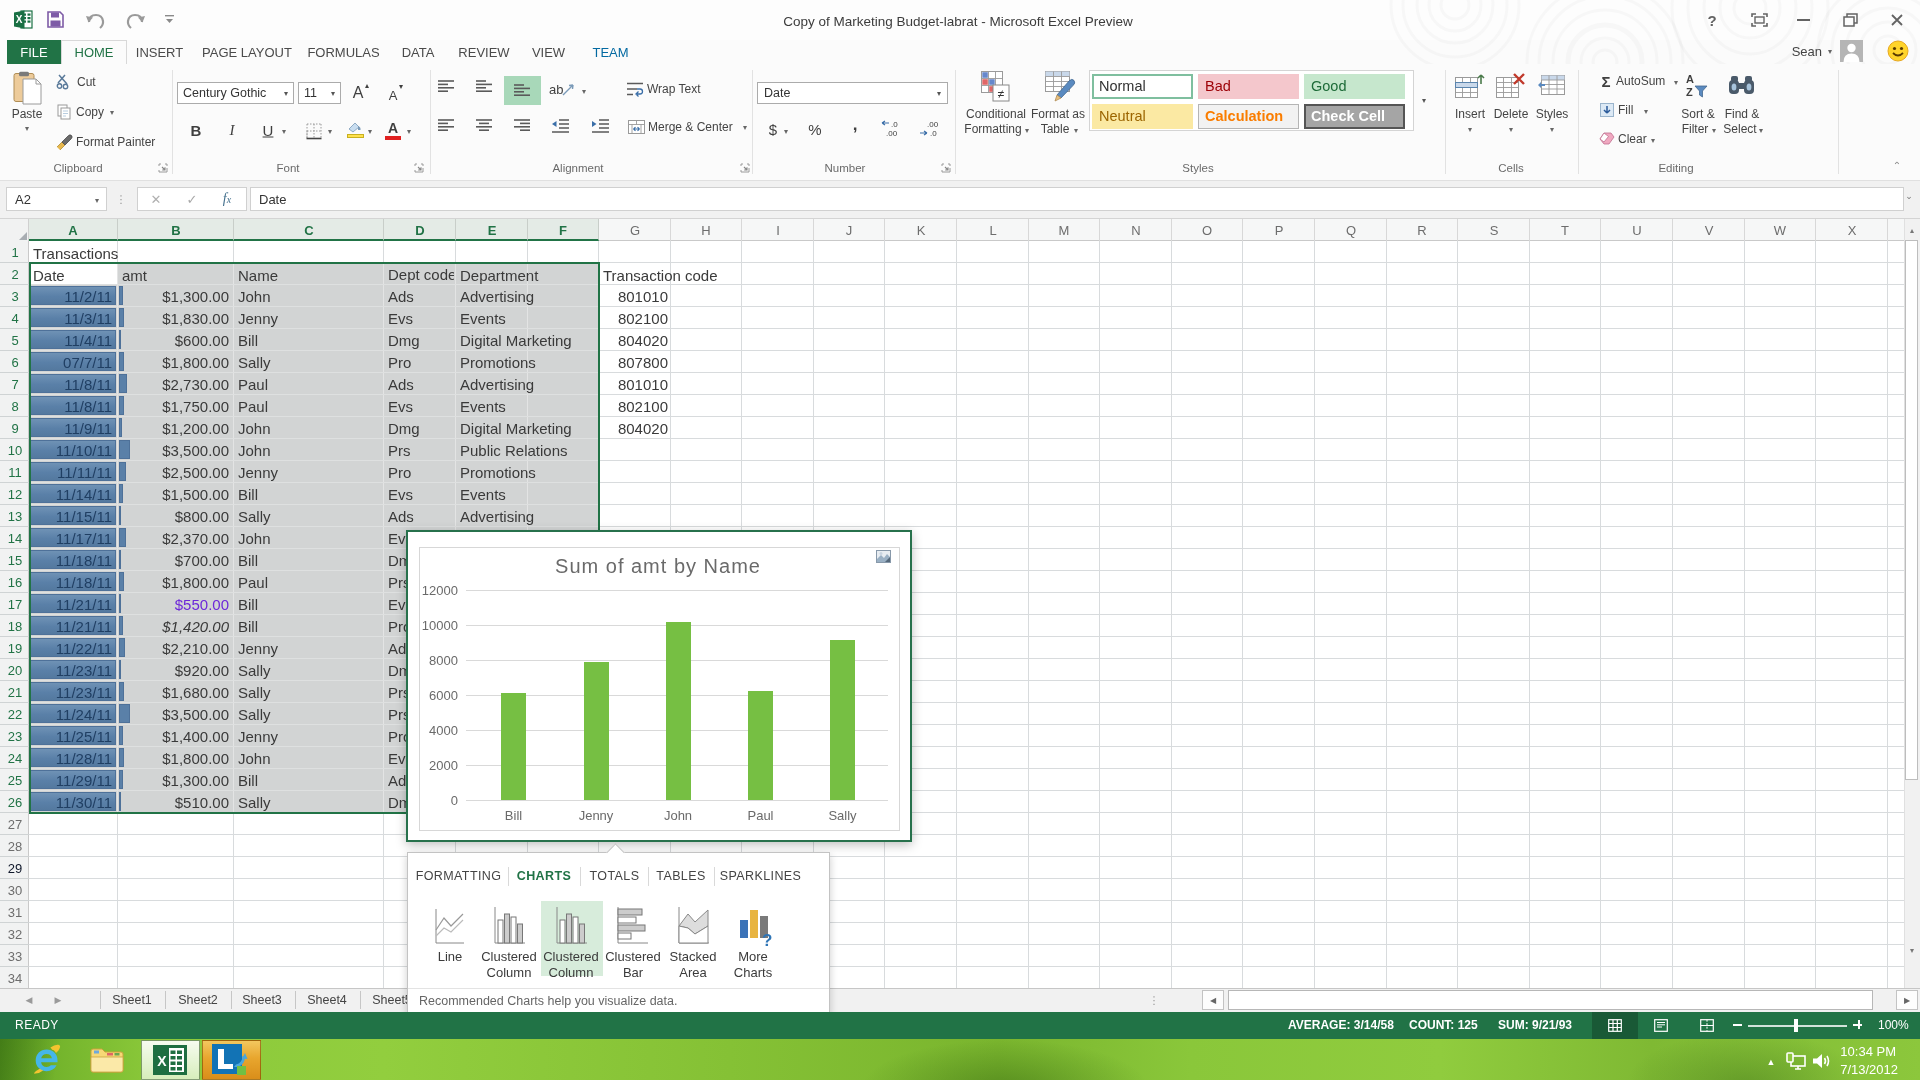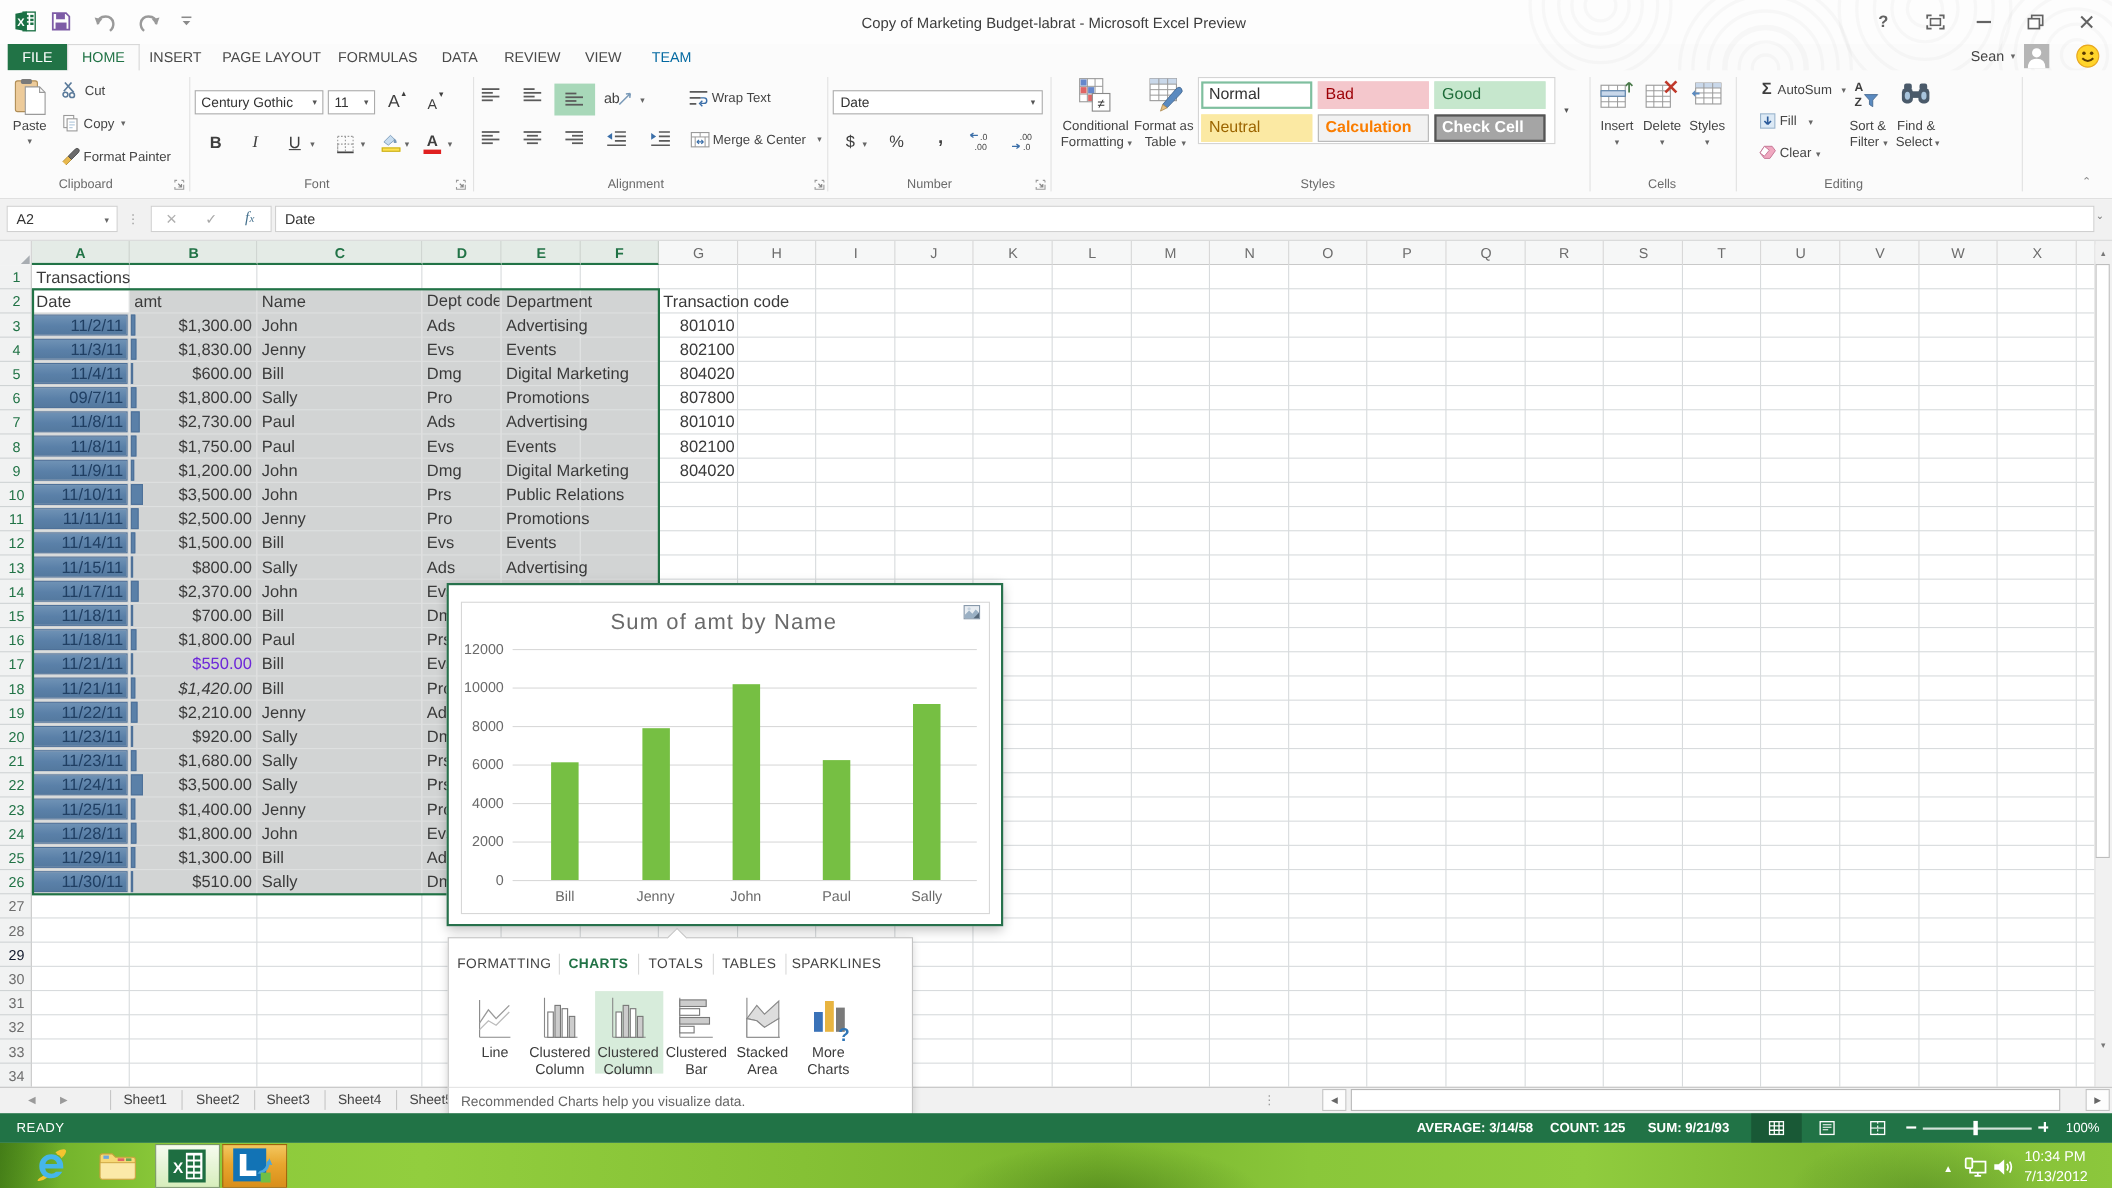--- a/index.html
+++ b/index.html
@@ -611,21 +611,21 @@
 <div class="t rgt" style="left:668px;top:318px;font-size:15px;color:#3a3a3a;">802100</div>
 <div class="abs" style="left:30px;top:330px;width:86px;height:19px;background:linear-gradient(180deg,#6f92b5,#5a80a8 55%,#54799f);border:1px solid #4e7199;"></div>
 <div class="t rgt" style="left:112px;top:340px;font-size:15px;color:#203f63;">11/4/11</div>
 <div class="abs" style="left:119px;top:330px;width:1.3px;height:19px;background:#5a80a8;border:1px solid #4e7199;"></div>
 <div class="t rgt" style="left:229px;top:340px;font-size:15px;color:#3a3a3a;">$600.00</div>
 <div class="t vctr" style="left:238px;top:340px;font-size:15px;color:#3a3a3a;">Bill</div>
 <div class="t vctr" style="left:388px;top:340px;font-size:15px;color:#3a3a3a;">Dmg</div>
 <div class="t vctr" style="left:460px;top:340px;font-size:15px;color:#3a3a3a;">Digital Marketing</div>
 <div class="t rgt" style="left:668px;top:340px;font-size:15px;color:#3a3a3a;">804020</div>
 <div class="abs" style="left:30px;top:352px;width:86px;height:19px;background:linear-gradient(180deg,#6f92b5,#5a80a8 55%,#54799f);border:1px solid #4e7199;"></div>
-<div class="t rgt" style="left:112px;top:362px;font-size:15px;color:#203f63;">09/7/11</div>
+<div class="t rgt" style="left:112px;top:362px;font-size:15px;color:#203f63;">07/7/11</div>
 <div class="abs" style="left:119px;top:352px;width:5.1px;height:19px;background:#5a80a8;border:1px solid #4e7199;"></div>
 <div class="t rgt" style="left:229px;top:362px;font-size:15px;color:#3a3a3a;">$1,800.00</div>
 <div class="t vctr" style="left:238px;top:362px;font-size:15px;color:#3a3a3a;">Sally</div>
 <div class="t vctr" style="left:388px;top:362px;font-size:15px;color:#3a3a3a;">Pro</div>
 <div class="t vctr" style="left:460px;top:362px;font-size:15px;color:#3a3a3a;">Promotions</div>
 <div class="t rgt" style="left:668px;top:362px;font-size:15px;color:#3a3a3a;">807800</div>
 <div class="abs" style="left:30px;top:374px;width:86px;height:19px;background:linear-gradient(180deg,#6f92b5,#5a80a8 55%,#54799f);border:1px solid #4e7199;"></div>
 <div class="t rgt" style="left:112px;top:384px;font-size:15px;color:#203f63;">11/8/11</div>
 <div class="abs" style="left:119px;top:374px;width:8.1px;height:19px;background:#5a80a8;border:1px solid #4e7199;"></div>
 <div class="t rgt" style="left:229px;top:384px;font-size:15px;color:#3a3a3a;">$2,730.00</div>

